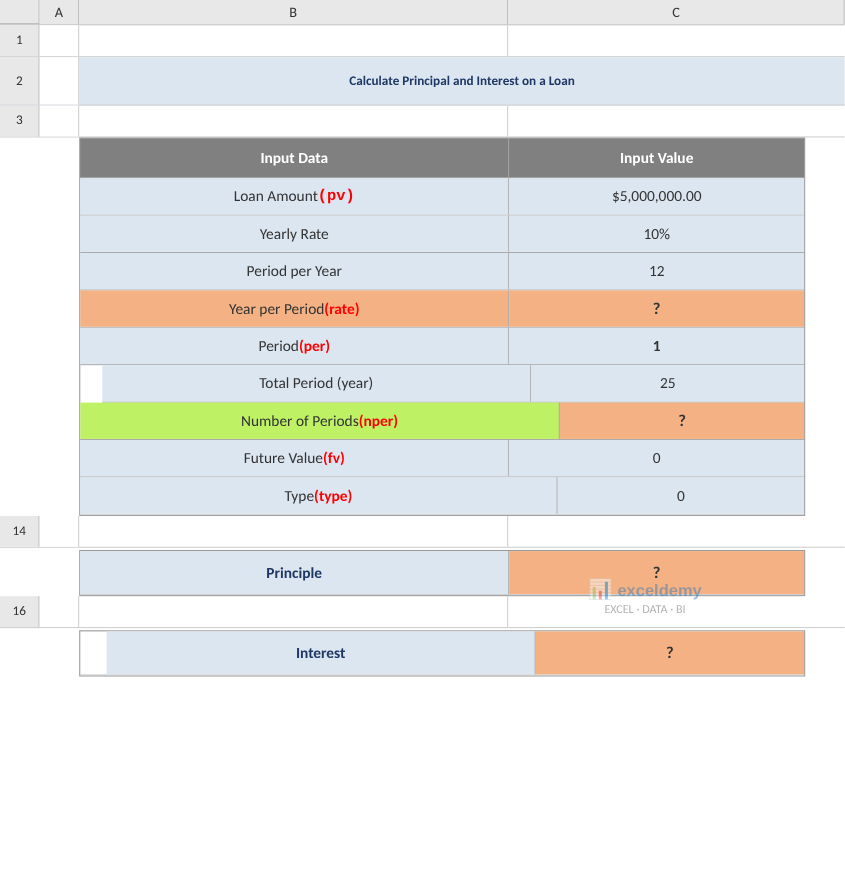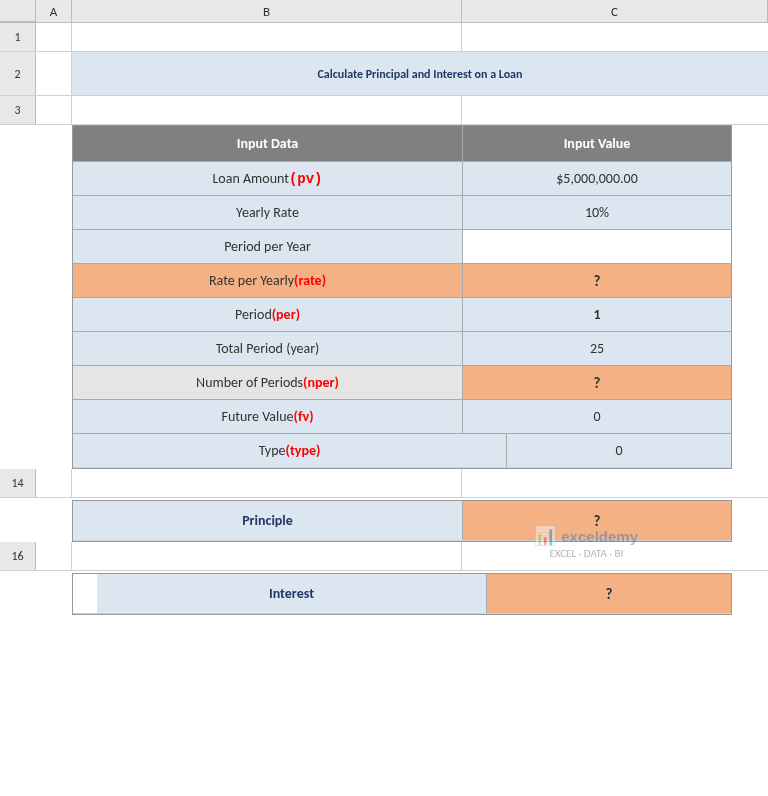--- a/index.html
+++ b/index.html
@@ -244,45 +244,46 @@
       <div class="cell-c" style="background:#dce6f1; width:270px;">$5,000,000.00</div>
     </div>
 
     <div class="row data-row" style="border-bottom:1px solid #aaa; min-height:34px;">
       <div class="cell-b" style="background:#dce6f1; width:390px; border-right:1px solid #aaa;">Yearly Rate</div>
       <div class="cell-c" style="background:#dce6f1; width:270px;">10%</div>
     </div>
 
     <div class="row data-row" style="border-bottom:1px solid #aaa; min-height:34px;">
       <div class="cell-b" style="background:#dce6f1; width:390px; border-right:1px solid #aaa;">Period per Year</div>
+      <div class="cell-c" style="background:#dce6f1; width:270px;">12</div>
     </div>
 
     <div class="row orange-row" style="border-bottom:1px solid #aaa; min-height:34px;">
       <div class="cell-b" style="background:#f4b183; width:390px; border-right:1px solid #aaa;">
-        <span>Rate per Yearly </span>
+        <span>Year per Period </span>
           <span style="color:#ff0000; font-weight:bold;">(rate)</span>
       </div>
       <div class="cell-c" style="background:#f4b183; width:270px; font-weight:bold; font-size:15px;">?</div>
     </div>
 
     <div class="row data-row" style="border-bottom:1px solid #aaa; min-height:34px;">
       <div class="cell-b" style="background:#dce6f1; width:390px; border-right:1px solid #aaa;">
         <span>Period </span>
           <span style="color:#ff0000; font-weight:bold;">(per)</span>
       </div>
       <div class="cell-c" style="background:#dce6f1; width:270px; font-weight:bold;">1</div>
     </div>
 
-    <div class="row data-row" style="border-bottom:1px solid #aaa; min-height:34px;">
+    <div class="row data-row" style="border-bottom:1px solid #aaa; min-height:34px;margin-left:20px;">
       <div class="cell-b" style="background:#dce6f1; width:390px; border-right:1px solid #aaa;">Total Period (year)</div>
       <div class="cell-c" style="background:#dce6f1; width:270px;">25</div>
     </div>
 
     <div class="row orange-row" style="border-bottom:1px solid #aaa; min-height:34px;">
-      <div class="cell-b" style="background:#e5e5e5; width:390px; border-right:1px solid #aaa;">
+      <div class="cell-b" style="background:#bef264; width:436px; border-right:1px solid #aaa;">
         <span>Number of Periods </span>
           <span style="color:#ff0000; font-weight:bold;">(nper)</span>
       </div>
       <div class="cell-c" style="background:#f4b183; width:270px; font-weight:bold; font-size:15px;">?</div>
     </div>
 
     <div class="row data-row" style="border-bottom:1px solid #aaa; min-height:34px;">
       <div class="cell-b" style="background:#dce6f1; width:390px; border-right:1px solid #aaa;">
         <span>Future Value </span>
           <span style="color:#ff0000; font-weight:bold;">(fv)</span>

